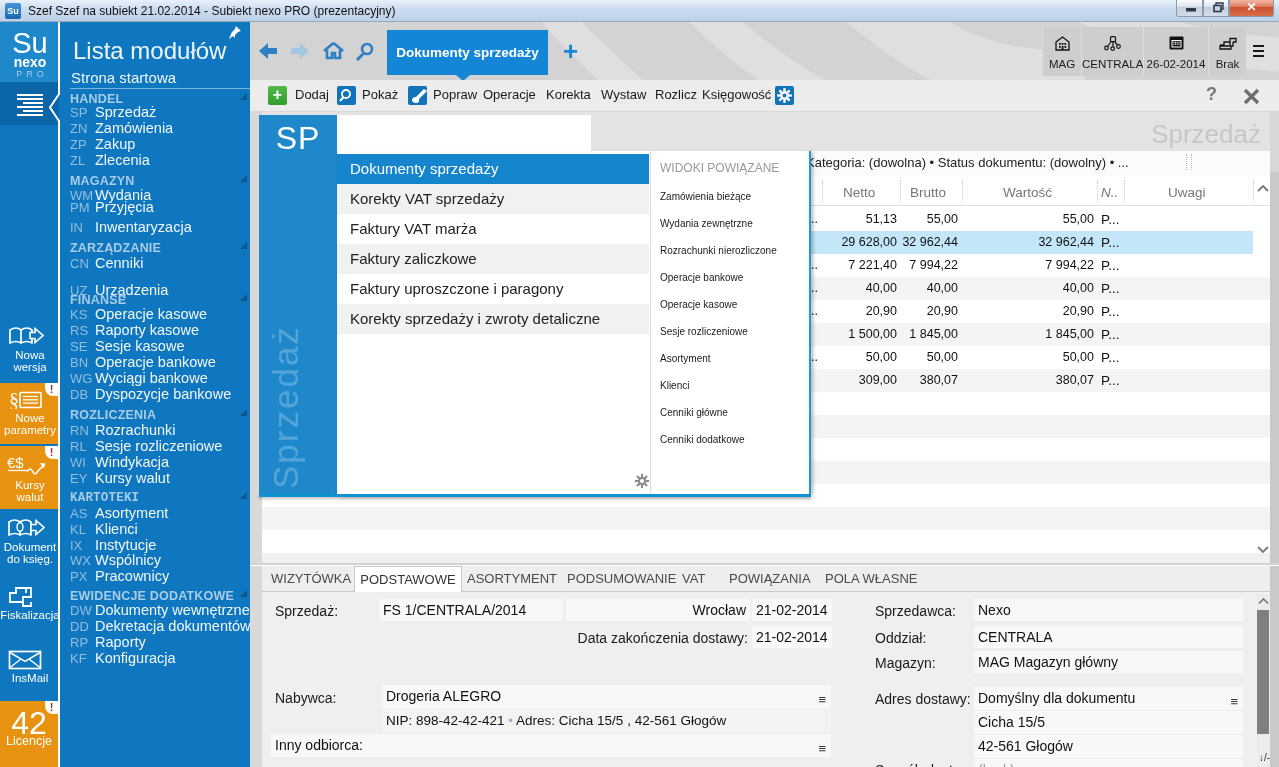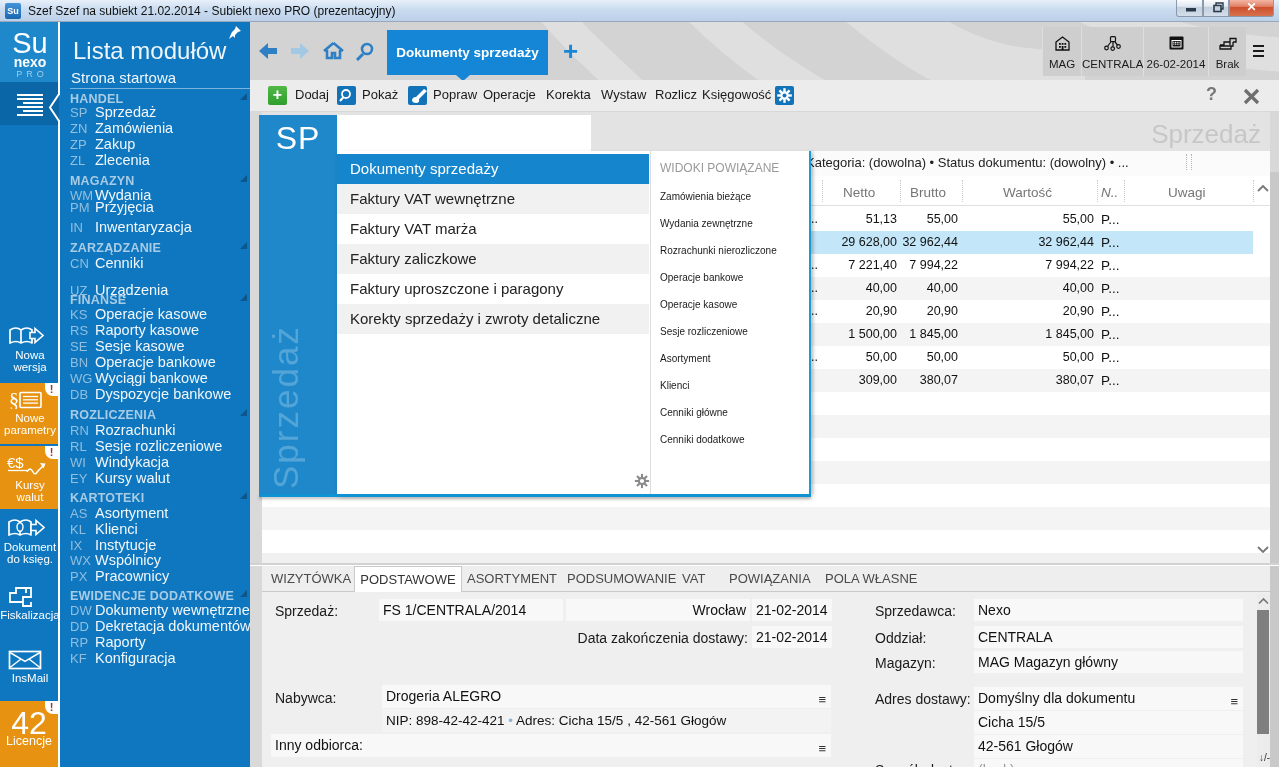--- a/index.html
+++ b/index.html
@@ -210,21 +210,21 @@
   <div class="abs mitem" style="left:70px;top:338px;"><span class="mpre">SE</span>Sesje kasowe</div>
   <div class="abs mitem" style="left:70px;top:354px;"><span class="mpre">BN</span>Operacje bankowe</div>
   <div class="abs mitem" style="left:70px;top:370px;"><span class="mpre">WG</span>Wyciągi bankowe</div>
   <div class="abs mitem" style="left:70px;top:386px;"><span class="mpre">DB</span>Dyspozycje bankowe</div>
   <div class="abs sechead" style="left:70px;top:408px;">ROZLICZENIA</div>
     <div class="abs tri" style="top:409px;left:240px;"></div>
   <div class="abs mitem" style="left:70px;top:422px;"><span class="mpre">RN</span>Rozrachunki</div>
   <div class="abs mitem" style="left:70px;top:438px;"><span class="mpre">RL</span>Sesje rozliczeniowe</div>
   <div class="abs mitem" style="left:70px;top:454px;"><span class="mpre">WI</span>Windykacja</div>
   <div class="abs mitem" style="left:70px;top:470px;"><span class="mpre">EY</span>Kursy walut</div>
-  <div class="abs sechead" style="left:70px;top:491px;">KARTOTEKI</div>
+  <div class="abs sechead" style="left:70px;top:491px;font-family:Liberation Mono, monospace;">KARTOTEKI</div>
     <div class="abs tri" style="top:492px;left:240px;"></div>
   <div class="abs mitem" style="left:70px;top:505px;"><span class="mpre">AS</span>Asortyment</div>
   <div class="abs mitem" style="left:70px;top:521px;"><span class="mpre">KL</span>Klienci</div>
   <div class="abs mitem" style="left:70px;top:537px;"><span class="mpre">IX</span>Instytucje</div>
   <div class="abs mitem" style="left:70px;top:552px;"><span class="mpre">WX</span>Wspólnicy</div>
   <div class="abs mitem" style="left:70px;top:568px;"><span class="mpre">PX</span>Pracownicy</div>
   <div class="abs sechead" style="left:70px;top:589px;">EWIDENCJE DODATKOWE</div>
     <div class="abs tri" style="top:590px;left:240px;"></div>
   <div class="abs mitem" style="left:70px;top:602px;"><span class="mpre">DW</span>Dokumenty wewnętrzne</div>
   <div class="abs mitem" style="left:70px;top:618px;"><span class="mpre">DD</span>Dekretacja dokumentów</div>
@@ -442,21 +442,21 @@
 
   </div>
 
   <div class="abs" id="sptile">SP</div>
   <div class="abs" id="spcol">
       <div id="spvert">Sprzedaż</div>
     </div>
 
   <div class="abs" id="dropdown">
     <div class="ditem" style="top:3px;background:#1586ce;color:#fff;">Dokumenty sprzedaży</div>
-    <div class="ditem" style="top:33px;background:#f1f1f1;">Faktury VAT wewnętrzne</div>
+    <div class="ditem" style="top:33px;background:#f1f1f1;">Korekty VAT sprzedaży</div>
     <div class="ditem" style="top:63px;">Faktury VAT marża</div>
     <div class="ditem" style="top:93px;background:#f1f1f1;">Faktury zaliczkowe</div>
     <div class="ditem" style="top:123px;">Faktury uproszczone i paragony</div>
     <div class="ditem" style="top:153px;background:#f1f1f1;">Korekty sprzedaży i zwroty detaliczne</div>
     <svg style="position:absolute;left:296px;top:321px;" width="18" height="18" viewBox="0 0 19 19">
         <g fill="#8a8a8a">
           <circle cx="9.5" cy="9.5" r="4.2"></circle>
           <g stroke="#8a8a8a" stroke-width="2.2">
             <line x1="9.5" y1="2" x2="9.5" y2="17"></line>
             <line x1="2" y1="9.5" x2="17" y2="9.5"></line>

